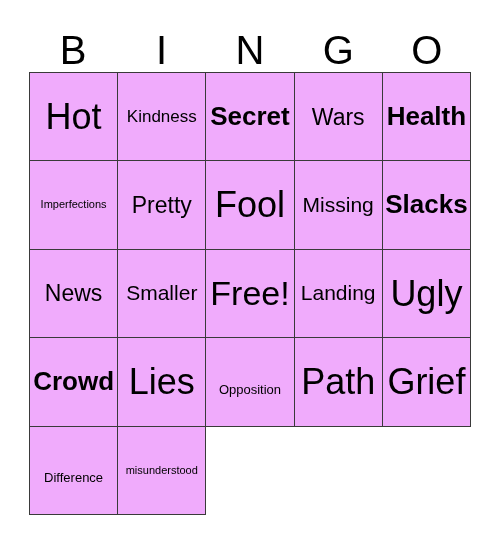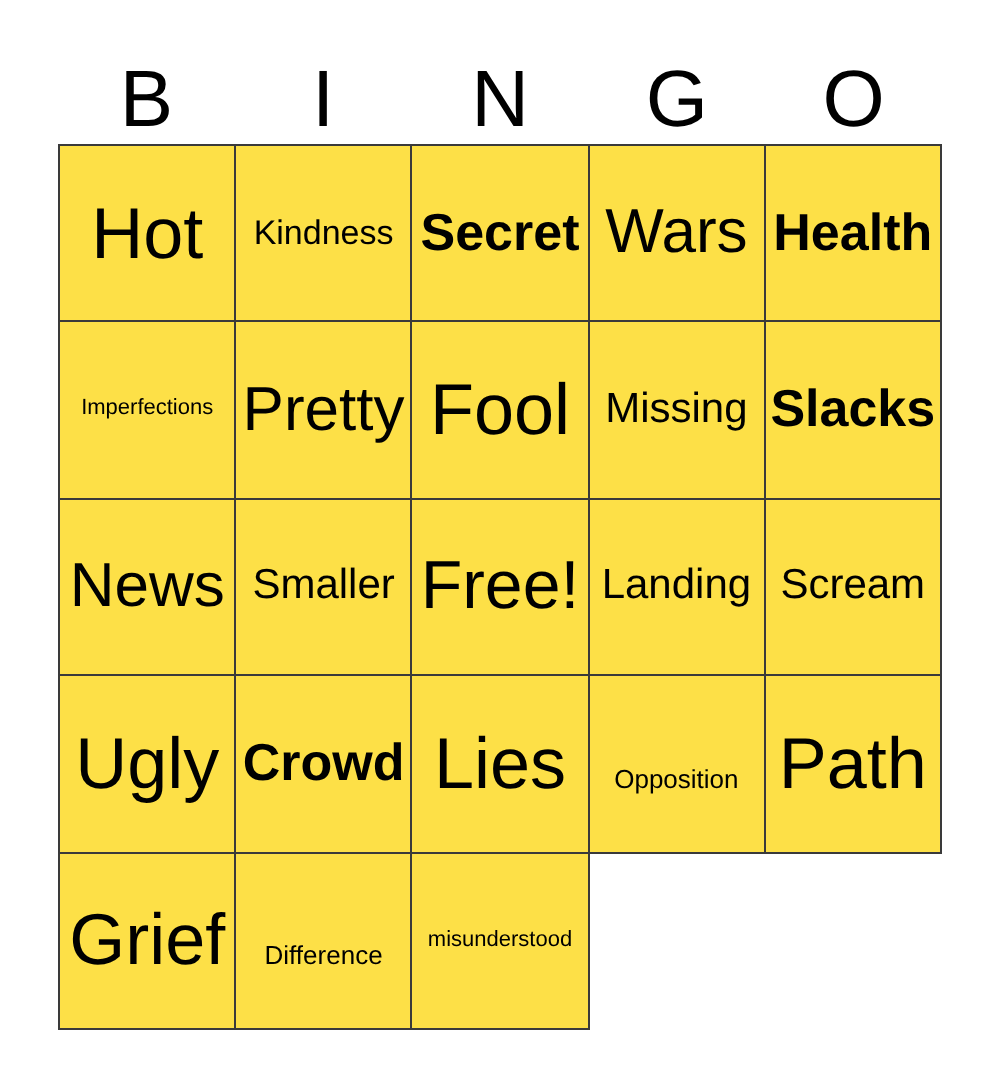--- a/index.html
+++ b/index.html
@@ -60,36 +60,36 @@
     grid-template-rows: repeat(5, 1fr);
   }
   .cell {
     box-sizing: border-box;
     border-right: 1px solid #3a3a3a;
     border-bottom: 1px solid #3a3a3a;
     display: flex;
     align-items: center;
     justify-content: center;
     overflow: hidden;
-    background: #fde047;
+    background: #f0abfc;
     padding: 0 3px;
   }
   .cell-text {
     display: block;
     text-align: center;
     line-height: 1.05;
     white-space: nowrap;
     color: #000000;
     font-family: "Liberation Sans", sans-serif;
     font-weight: 400;
   }
 
   
   .fs-xxl { font-size: 36px; }
-  .fs-xl  { font-size: 31px; }
+  .fs-xl  { font-size: 23px; }
   .fs-l   { font-size: 26px; font-weight: bold; }
   .fs-m   { font-size: 21px; }
   .fs-s   { font-size: 17px; }
   .fs-xs  { font-size: 13px; margin-top: 16px; }
   .fs-xxs { font-size: 11px; }
 </style>
 </head>
 <body>
 
 <div id="card">
@@ -141,23 +141,20 @@
     </div>
     <div class="cell">
       <span class="cell-text fs-m">Smaller</span>
     </div>
     <div class="cell">
       <span class="cell-text fs-xxl" style="font-size: 34px;">Free!</span>
     </div>
     <div class="cell">
       <span class="cell-text fs-m">Landing</span>
     </div>
-    <div class="cell">
-      <span class="cell-text fs-m">Scream</span>
-    </div>
 
     <div class="cell">
       <span class="cell-text fs-xxl">Ugly</span>
     </div>
     <div class="cell">
       <span class="cell-text fs-l">Crowd</span>
     </div>
     <div class="cell">
       <span class="cell-text fs-xxl">Lies</span>
     </div>

